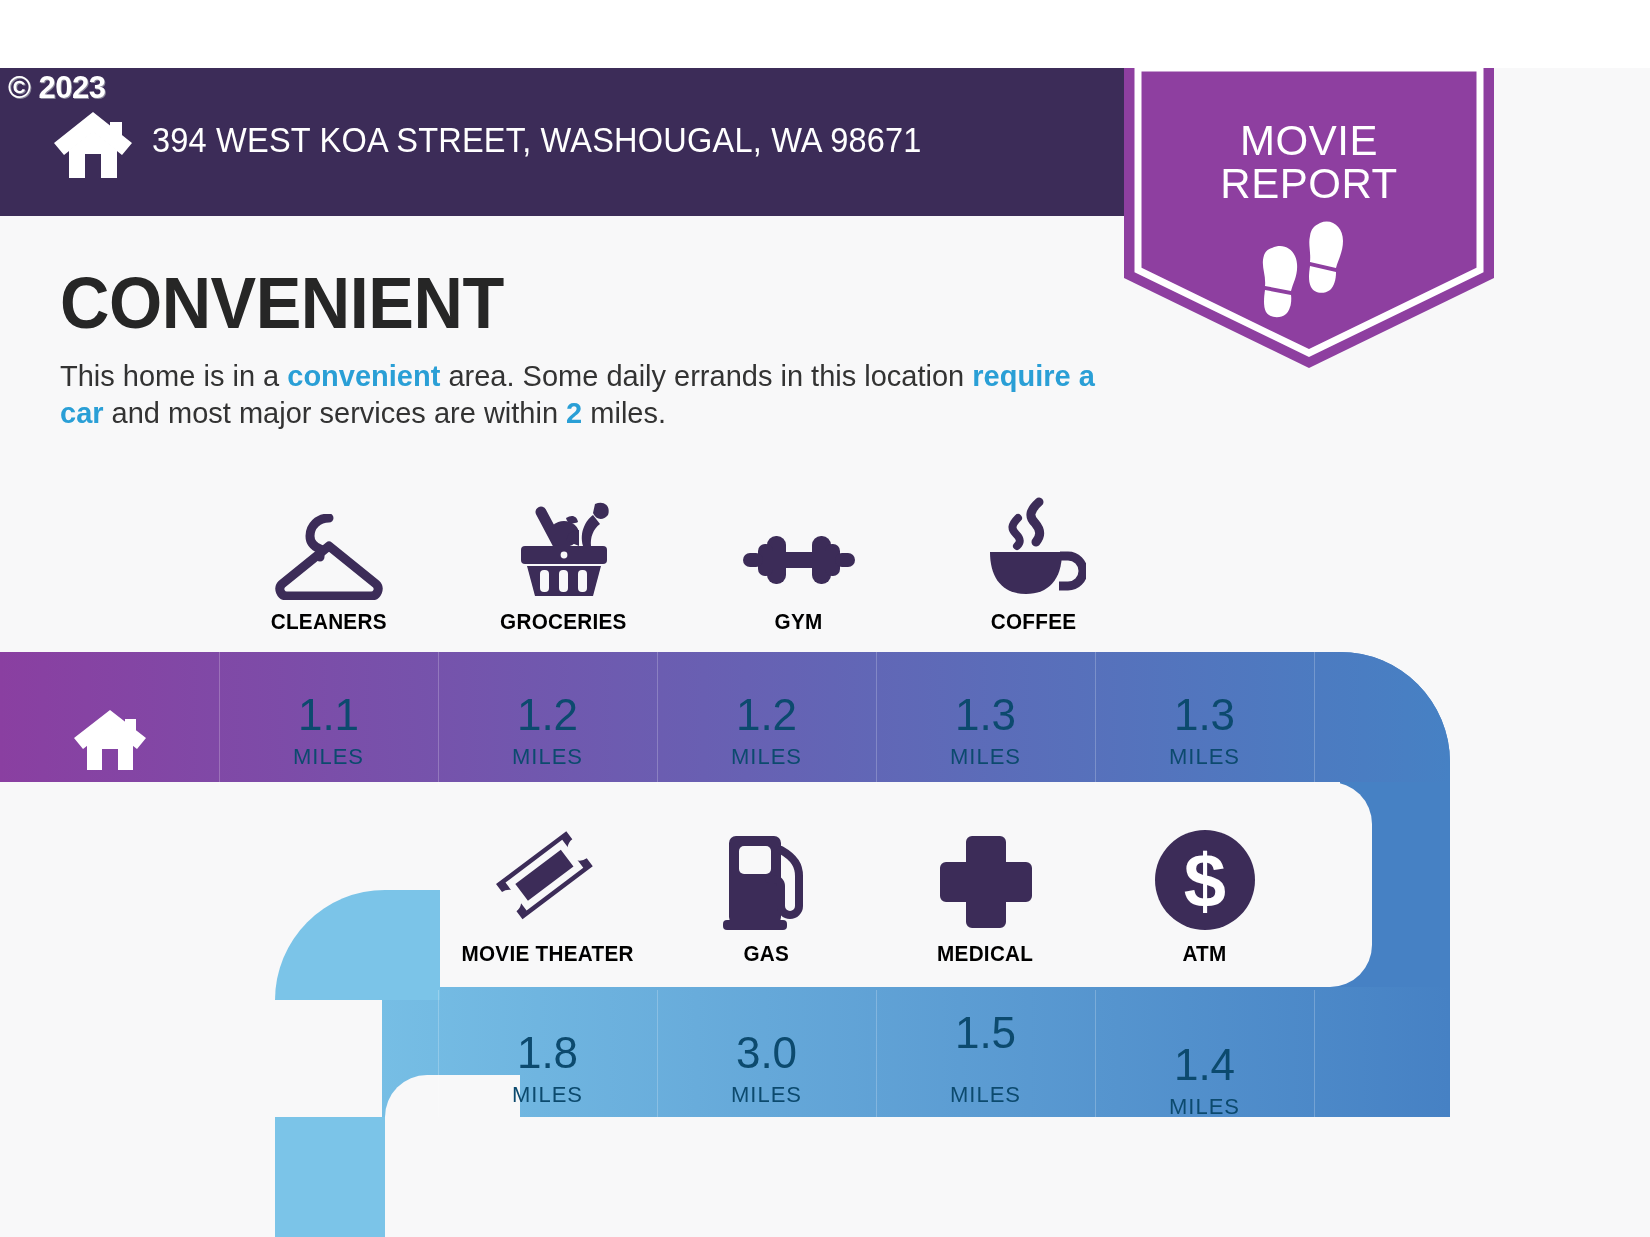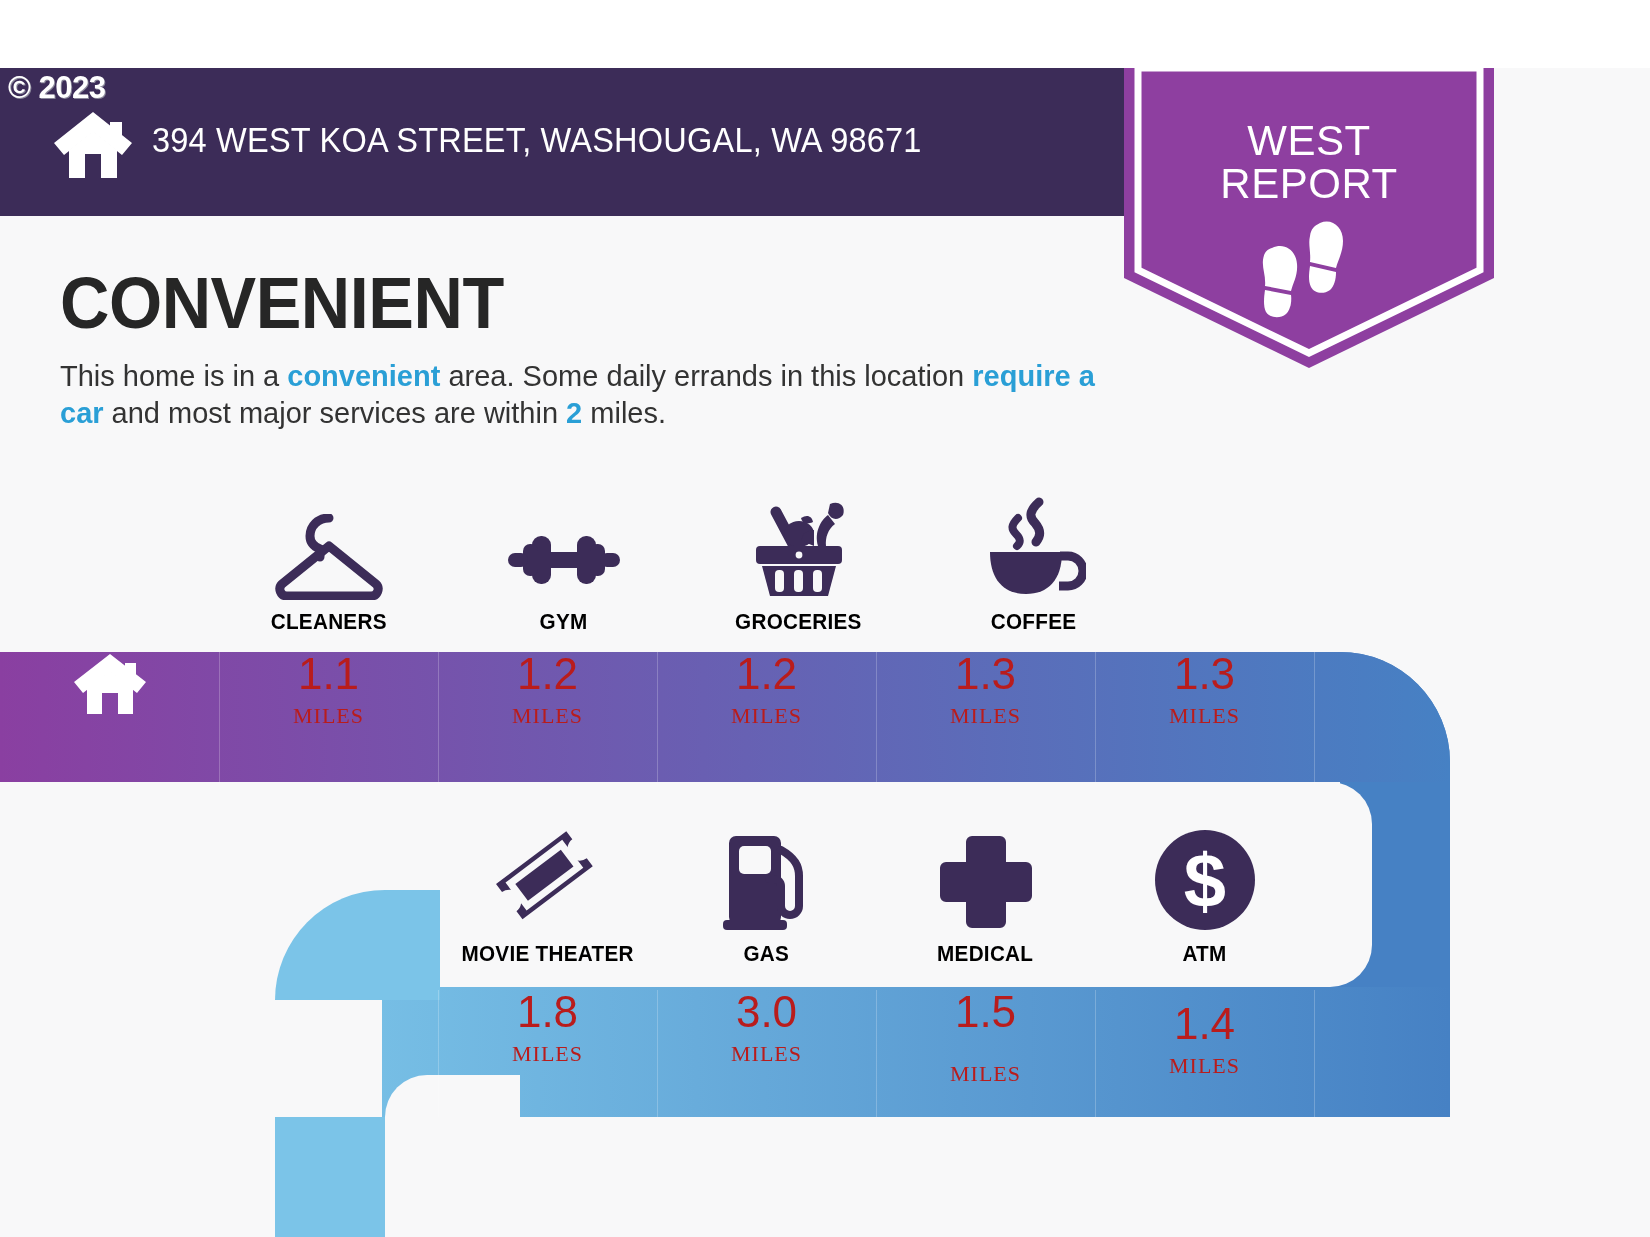--- a/index.html
+++ b/index.html
@@ -90,25 +90,25 @@
   .icon-glyph { height:110px; display:flex; align-items:flex-end; justify-content:center; }
   .icon-label {
     margin-top:9px; font-size:22px; font-weight:bold;
     color:#000000; letter-spacing:0.3px; white-space:nowrap;
     transform:scaleX(0.94);
   }
 
   .val-cell {
     position:absolute; top:0; height:118px;
     display:flex; flex-direction:column;
-    align-items:center; justify-content:flex-start;
-    color:#b91c1c;
+    align-items:center; justify-content:flex-end;
+    color:#0c4a6e;
   }
   .val-num { font-size:44px; font-weight:400; line-height:1; }
-  .val-unit { font-size:22px; font-weight:400; margin-top:7px; letter-spacing:1px;font-family:Liberation Serif, serif; }
+  .val-unit { font-size:22px; font-weight:400; margin-top:7px; letter-spacing:1px; }
 </style>
 </head>
 <body>
 
 <div id="page">
 
   <div class="top-strip"></div>
 
   <div class="header-bar"></div>
 
@@ -129,21 +129,21 @@
       <path d="M0 0 H370 V210 L185 300 L0 210 Z" fill="#8e3fa0"></path>
       <path d="M14 0 H356 V202 L185 285 L14 202 Z" fill="none" stroke="#ffffff" stroke-width="7"></path>
       <g fill="#ffffff">
         <path d="M148 180 c12 -6 24 2 25 16 c1 11 -4 19 -6 27 l-26 -5 c1 -10 -3 -18 -2 -26 c1 -7 3 -10 9 -12 Z"></path>
         <path d="M141 222 l26 5 c1 8 -1 15 -5 19 c-6 5 -16 4 -20 -2 c-3 -6 -2 -15 -1 -22 Z"></path>
         <path d="M196 155 c12 -5 23 4 23 18 c0 11 -5 19 -7 27 l-26 -6 c1 -10 -2 -18 0 -26 c1 -7 4 -10 10 -13 Z"></path>
         <path d="M186 198 l26 6 c0 8 -2 14 -6 18 c-7 5 -16 3 -19 -3 c-3 -6 -2 -14 -1 -21 Z"></path>
       </g>
     </svg>
     <div class="badge-title">
-      <div>WEST</div>
+      <div>MOVIE</div>
       <div>REPORT</div>
     </div>
   </div>
 
   <div class="headline">CONVENIENT</div>
 
   <div class="subtext">
     <span>This home is in a </span><b>convenient</b><span> area. Some daily errands in this location </span><b>require a car</b><span> and most major services are within </span><b>2</b><span> miles.</span>
   </div>
 
@@ -196,53 +196,53 @@
           <svg width="118" height="86" viewBox="0 0 118 86">
             <path d="M59 4 c-11 0 -19 8 -19 18 c0 7 5 11 10 13 l0 8" fill="none" stroke="#3c2c58" stroke-width="9" stroke-linecap="round"></path>
             <path d="M59 32 L12 70 a7 7 0 0 0 5 12 H101 a7 7 0 0 0 5 -12 Z" fill="none" stroke="#3c2c58" stroke-width="9" stroke-linejoin="round"></path>
           </svg>
         </div>
         <div class="icon-label">CLEANERS</div>
       </div>
 
       <div class="icon-cell">
         <div class="icon-glyph">
-          <svg width="120" height="80" viewBox="0 0 120 80">
-            <rect x="30" y="32" width="60" height="16" rx="8" fill="#3c2c58"></rect>
-            <rect x="28" y="16" width="19" height="48" rx="9" fill="#3c2c58"></rect>
-            <rect x="73" y="16" width="19" height="48" rx="9" fill="#3c2c58"></rect>
-            <rect x="19" y="24" width="15" height="32" rx="7" fill="#3c2c58"></rect>
-            <rect x="86" y="24" width="15" height="32" rx="7" fill="#3c2c58"></rect>
-            <rect x="4" y="33" width="20" height="14" rx="7" fill="#3c2c58"></rect>
-            <rect x="96" y="33" width="20" height="14" rx="7" fill="#3c2c58"></rect>
-          </svg>
-        </div>
-        <div class="icon-label">GYM</div>
-      </div>
-
-      <div class="icon-cell">
-        <div class="icon-glyph">
           <svg width="106" height="104" viewBox="0 0 106 104">
             <path d="M30 16 L48 50" stroke="#3c2c58" stroke-width="11" stroke-linecap="round"></path>
             <ellipse cx="53" cy="38" rx="15" ry="13" fill="#3c2c58"></ellipse>
             <path d="M55 22 c6 -4 11 -2 12 4 c-7 3 -11 1 -12 -4 Z" fill="#3c2c58"></path>
             <path d="M72 50 c-4 -14 3 -26 10 -31 l7 9 c-7 5 -10 14 -9 22 Z" fill="#3c2c58"></path>
             <path d="M84 8 c9 -4 16 2 13 11 c-5 6 -12 5 -15 -2 Z" fill="#3c2c58"></path>
             <path d="M68 34 c-8 0 -13 5 -12 11 l12 5 Z" fill="#3c2c58"></path>
             <rect x="10" y="50" width="86" height="18" rx="4" fill="#3c2c58"></rect>
             <circle cx="53" cy="59" r="3.4" fill="#f8f8f9"></circle>
             <path d="M16 70 H90 L82 100 H24 Z" fill="#3c2c58"></path>
             <rect x="29" y="74" width="9" height="22" rx="4" fill="#f8f8f9"></rect>
             <rect x="48" y="74" width="9" height="22" rx="4" fill="#f8f8f9"></rect>
             <rect x="67" y="74" width="9" height="22" rx="4" fill="#f8f8f9"></rect>
           </svg>
         </div>
         <div class="icon-label">GROCERIES</div>
       </div>
 
+      <div class="icon-cell">
+        <div class="icon-glyph">
+          <svg width="120" height="80" viewBox="0 0 120 80">
+            <rect x="30" y="32" width="60" height="16" rx="8" fill="#3c2c58"></rect>
+            <rect x="28" y="16" width="19" height="48" rx="9" fill="#3c2c58"></rect>
+            <rect x="73" y="16" width="19" height="48" rx="9" fill="#3c2c58"></rect>
+            <rect x="19" y="24" width="15" height="32" rx="7" fill="#3c2c58"></rect>
+            <rect x="86" y="24" width="15" height="32" rx="7" fill="#3c2c58"></rect>
+            <rect x="4" y="33" width="20" height="14" rx="7" fill="#3c2c58"></rect>
+            <rect x="96" y="33" width="20" height="14" rx="7" fill="#3c2c58"></rect>
+          </svg>
+        </div>
+        <div class="icon-label">GYM</div>
+      </div>
+
 
       <div class="icon-cell">
         <div class="icon-glyph">
           <svg width="104" height="104" viewBox="0 0 104 104">
             <path d="M57 6 c-10 9 -10 15 -4 21 c6 7 6 13 1 19" fill="none" stroke="#3c2c58" stroke-width="9" stroke-linecap="round"></path>
             <path d="M36 22 c-7 7 -7 11 -2 16 c5 5 5 8 1 12" fill="none" stroke="#3c2c58" stroke-width="8" stroke-linecap="round"></path>
             <path d="M8 56 H80 c0 28 -14 42 -36 42 S8 84 8 56 Z" fill="#3c2c58"></path>
             <path d="M78 60 h8 a15 15 0 0 1 0 30 h-9" fill="none" stroke="#3c2c58" stroke-width="9"></path>
           </svg>
         </div>

